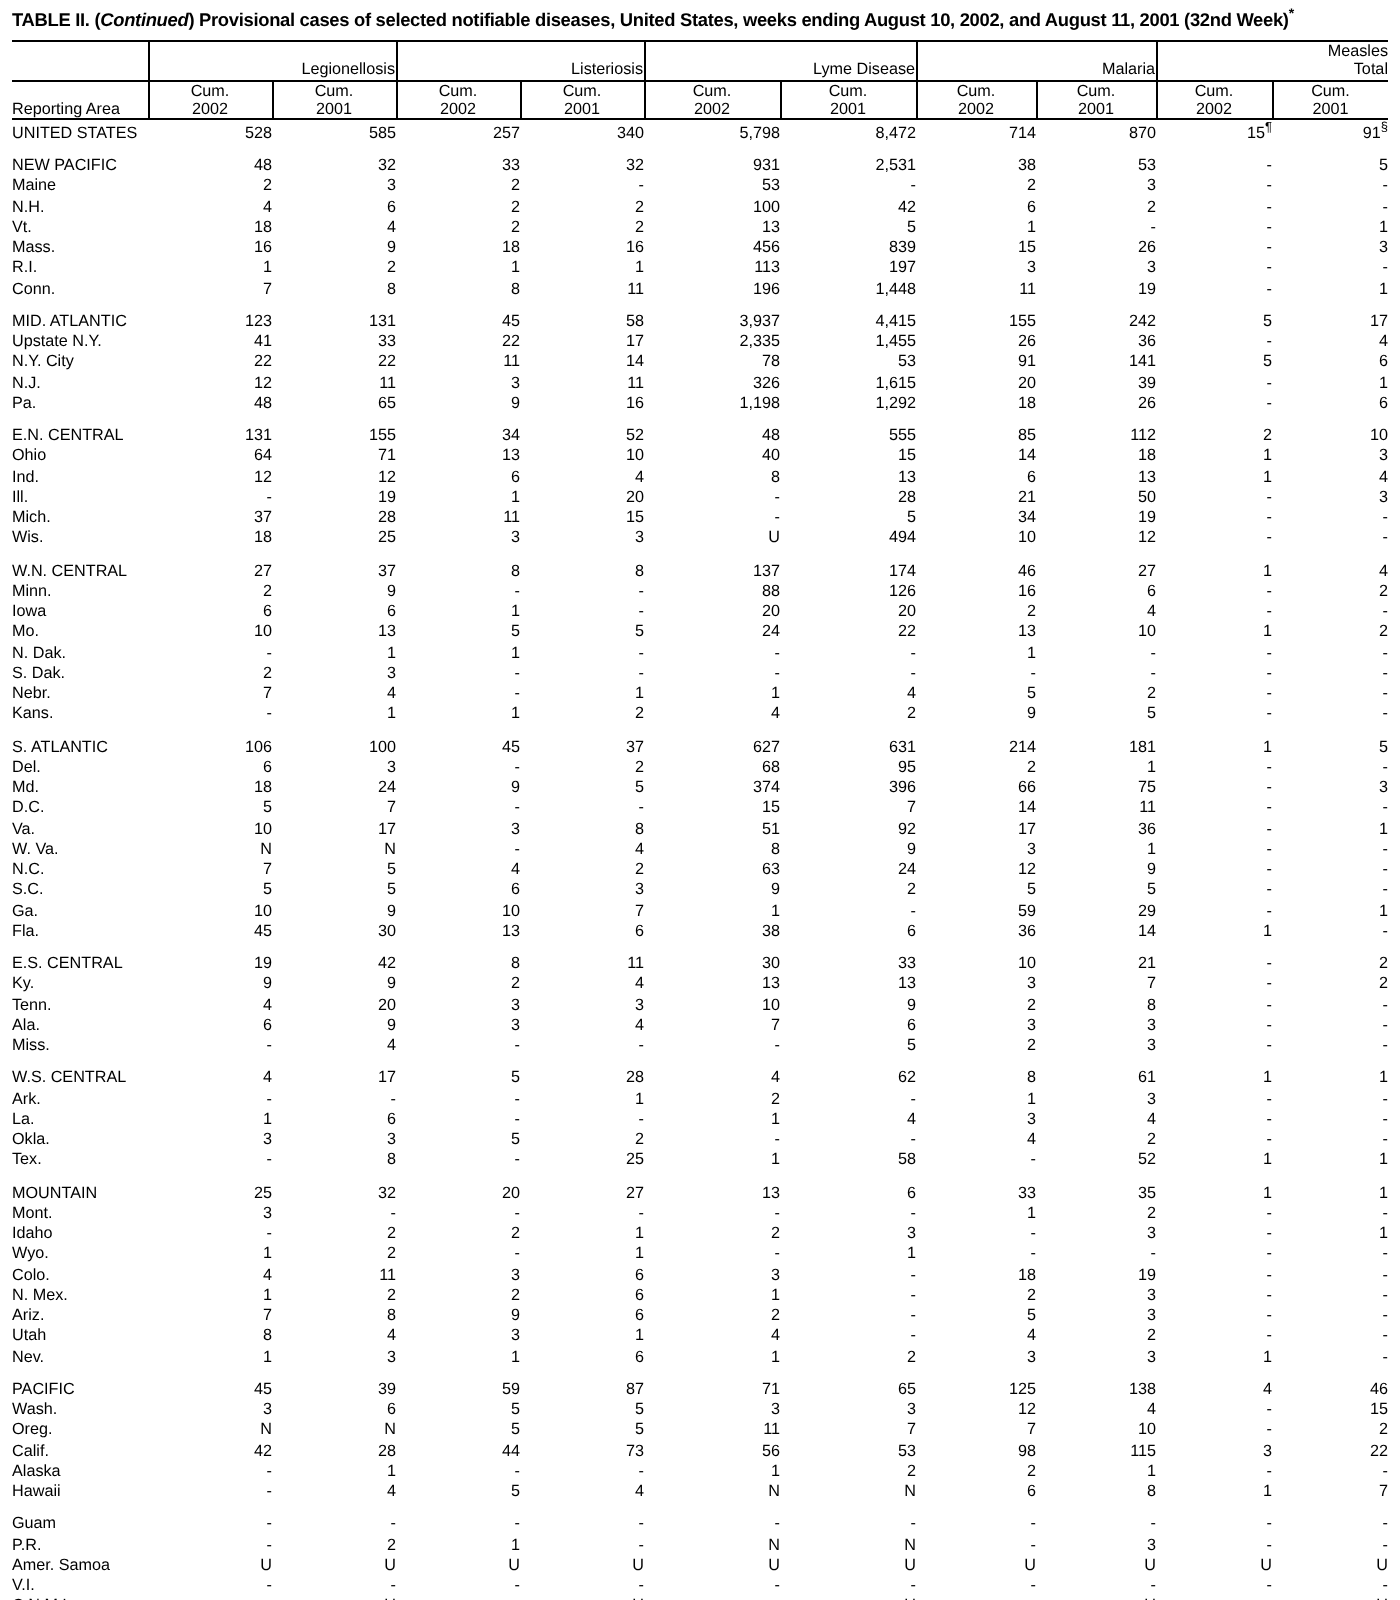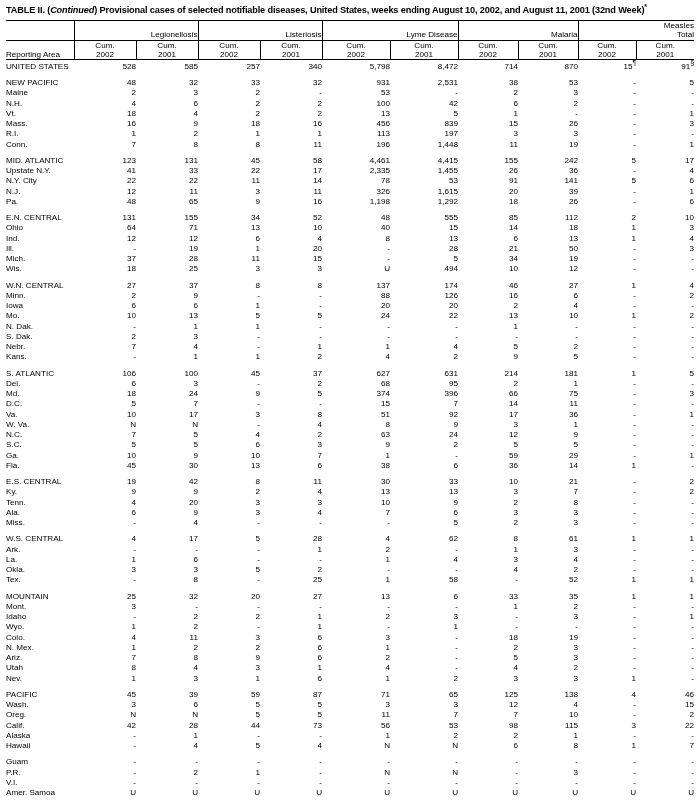--- a/index.html
+++ b/index.html
@@ -225,21 +225,21 @@
         </tr>
         <tr class="gap">
           <td colspan="11"></td>
         </tr>
         <tr>
           <td class="area">MID. ATLANTIC</td>
           <td class="num">123</td>
           <td class="num">131</td>
           <td class="num">45</td>
           <td class="num">58</td>
-          <td class="num">4,461</td>
+          <td class="num">3,937</td>
           <td class="num">4,415</td>
           <td class="num">155</td>
           <td class="num">242</td>
           <td class="num">5</td>
           <td class="num">17</td>
         </tr>
         <tr>
           <td class="area">Upstate N.Y.</td>
           <td class="num">41</td>
           <td class="num">33</td>
@@ -972,44 +972,44 @@
           <td class="num">1</td>
           <td class="num">-</td>
           <td class="num">N</td>
           <td class="num">N</td>
           <td class="num">-</td>
           <td class="num">3</td>
           <td class="num">-</td>
           <td class="num">-</td>
         </tr>
         <tr>
+          <td class="area">Amer. Samoa</td>
+          <td class="num">U</td>
+          <td class="num">U</td>
+          <td class="num">U</td>
+          <td class="num">U</td>
+          <td class="num">U</td>
+          <td class="num">U</td>
+          <td class="num">U</td>
+          <td class="num">U</td>
+          <td class="num">U</td>
+          <td class="num">U</td>
+        </tr>
+        <tr>
           <td class="area">V.I.</td>
           <td class="num">-</td>
           <td class="num">-</td>
           <td class="num">-</td>
           <td class="num">-</td>
           <td class="num">-</td>
           <td class="num">-</td>
           <td class="num">-</td>
           <td class="num">-</td>
           <td class="num">-</td>
           <td class="num">-</td>
-        </tr>
-        <tr>
-          <td class="area">Amer. Samoa</td>
-          <td class="num">U</td>
-          <td class="num">U</td>
-          <td class="num">U</td>
-          <td class="num">U</td>
-          <td class="num">U</td>
-          <td class="num">U</td>
-          <td class="num">U</td>
-          <td class="num">U</td>
-          <td class="num">U</td>
-          <td class="num">U</td>
         </tr>
         <tr>
           <td class="area">C.N.M.I.</td>
           <td class="num">-</td>
           <td class="num">U</td>
           <td class="num">-</td>
           <td class="num">U</td>
           <td class="num">-</td>
           <td class="num">U</td>
           <td class="num">-</td>

